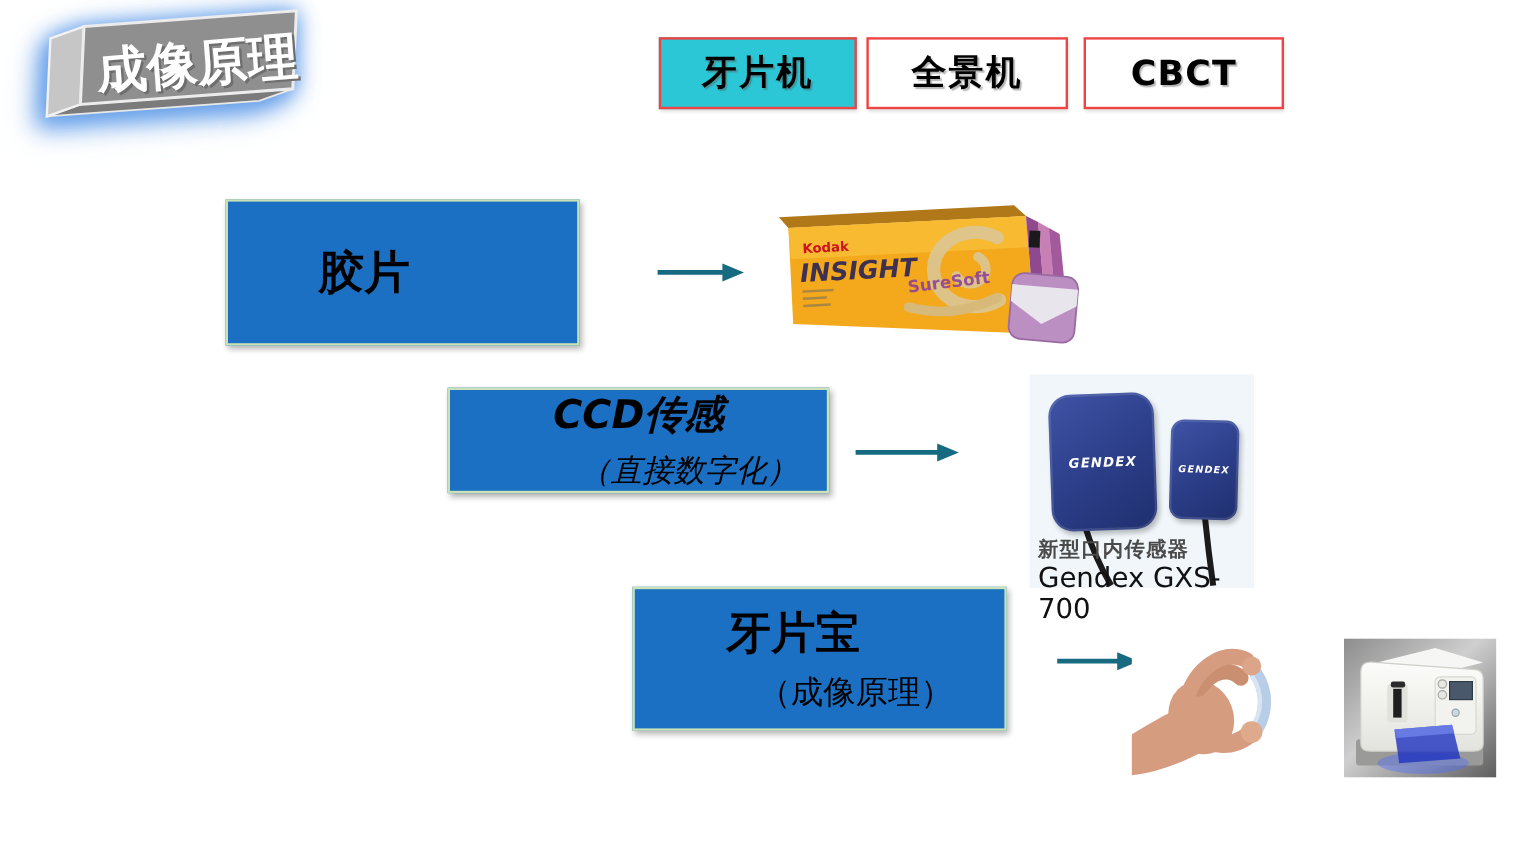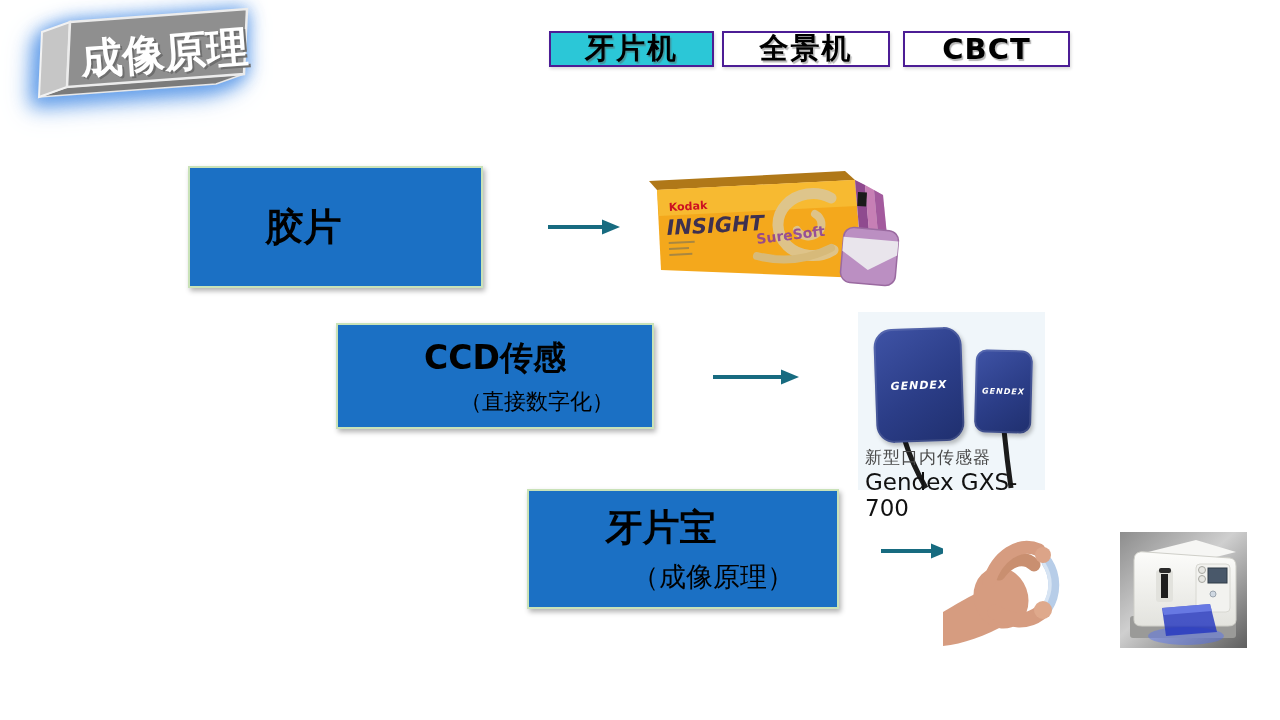--- a/index.html
+++ b/index.html
@@ -6,38 +6,38 @@
   html,body { width:1280px; height:720px; overflow:hidden; }
   body { font-family:"DejaVu Sans","Liberation Sans",sans-serif; background:#fff; }
   .slide { position:relative; width:1280px; height:720px; background:#ffffff; overflow:hidden; }
 
   
   .banner-svg { position:absolute; left:12px; top:2px;
     filter: drop-shadow(0 0 9px rgba(96,156,233,.95)) drop-shadow(-7px 9px 9px rgba(96,156,233,.85)); }
   .banner-text { font-family:"DejaVu Serif","Liberation Serif",serif; font-weight:bold; }
 
   
-  .tab { position:absolute; top:31px; height:36px; display:flex; align-items:center; justify-content:center;
-    border:2px solid #4c1d95; background:#ffffff; font-weight:bold; font-size:29px; color:#000;
+  .tab { position:absolute; top:31px; height:60px; display:flex; align-items:center; justify-content:center;
+    border:2px solid #ef4444; background:#ffffff; font-weight:bold; font-size:29px; color:#000;
     letter-spacing:2px; text-shadow:1.5px 1.5px 1px rgba(90,90,90,.45); box-shadow:1px 2px 3px rgba(0,0,0,.15); }
   .tab.active { background:#2BC7D7; }
   .tab1 { left:549px; width:165px; }
   .tab2 { left:722px; width:168px; }
   .tab3 { left:903px; width:167px; letter-spacing:1px; }
 
   
   .flow-box { position:absolute; background:#1B70C4; border:2px solid #C9E2B8;
     box-shadow:2px 3px 5px rgba(0,0,0,.3); display:flex; flex-direction:column; justify-content:center;
     color:#000; text-align:center; }
   .flow-box .title { font-weight:bold; }
   .box1 { left:188px; top:166px; width:295px; height:122px;align-items:center; }
   .box1 .title { font-size:38px; transform:translateX(-32px); }
-  .box2 { left:336px; top:323px; width:318px; height:106px; gap:6px; }
+  .box2 { left:373px; top:323px; width:318px; height:88px; gap:6px;font-style:italic; }
   .box2 .title { font-size:33px; }
-  .box2 .subtitle { font-size:22px; transform:translateX(42px); }
+  .box2 .subtitle { font-size:26px; transform:translateX(42px); }
   .box3 { left:527px; top:489px; width:312px; height:120px; gap:6px;justify-content:center; }
   .box3 .title { font-size:37px; transform:translateX(-22px); }
   .box3 .subtitle { font-size:27px; transform:translateX(30px); }
 
   .arrow { position:absolute; }
   .a1 { left:546px; top:218px; }
   .a2 { left:711px; top:368px; }
   .a3 { left:879px; top:542px; }
 
   
@@ -47,21 +47,21 @@
   .sensor-panel { position:absolute; left:858px; top:312px; width:187px; height:178px; background:#f0f6fa; }
   .sensor { position:absolute; background:linear-gradient(145deg,#3f53a6 0%, #2b3d87 55%, #1f2f6e 100%);
     display:flex; align-items:center; justify-content:center; box-shadow:inset 0 0 0 2px rgba(255,255,255,.12), 2px 3px 4px rgba(0,0,0,.25); }
   .sensor-large { left:17px; top:16px; width:88px; height:114px; border-radius:18px; transform:rotate(-2deg); }
   .sensor-small { left:117px; top:38px; width:57px; height:83px; border-radius:11px; transform:rotate(1.5deg); }
   .sensor-brand { color:#fff; font-weight:bold; font-style:italic; letter-spacing:1px; }
   .sensor-large .sensor-brand { font-size:11px; }
   .sensor-small .sensor-brand { font-size:8px; }
   .cables { position:absolute; left:0; top:0; }
   .sensor-caption1 { position:absolute; left:7px; top:134px; font-family:"DejaVu Serif","Liberation Serif",serif;
-    font-size:17px; color:#4a4a4a; letter-spacing:1px; }
+    font-size:17px; color:#4a4a4a; letter-spacing:1px;font-weight:bold; }
   .sensor-caption2 { position:absolute; left:7px; top:157px; font-size:23px; color:#111; font-weight:500; }
 
   
   .hand-svg { position:absolute; left:943px; top:528px; }
 
   
   .scanner-svg { position:absolute; left:1120px; top:532px; }
 </style>
 </head>
 <body>

